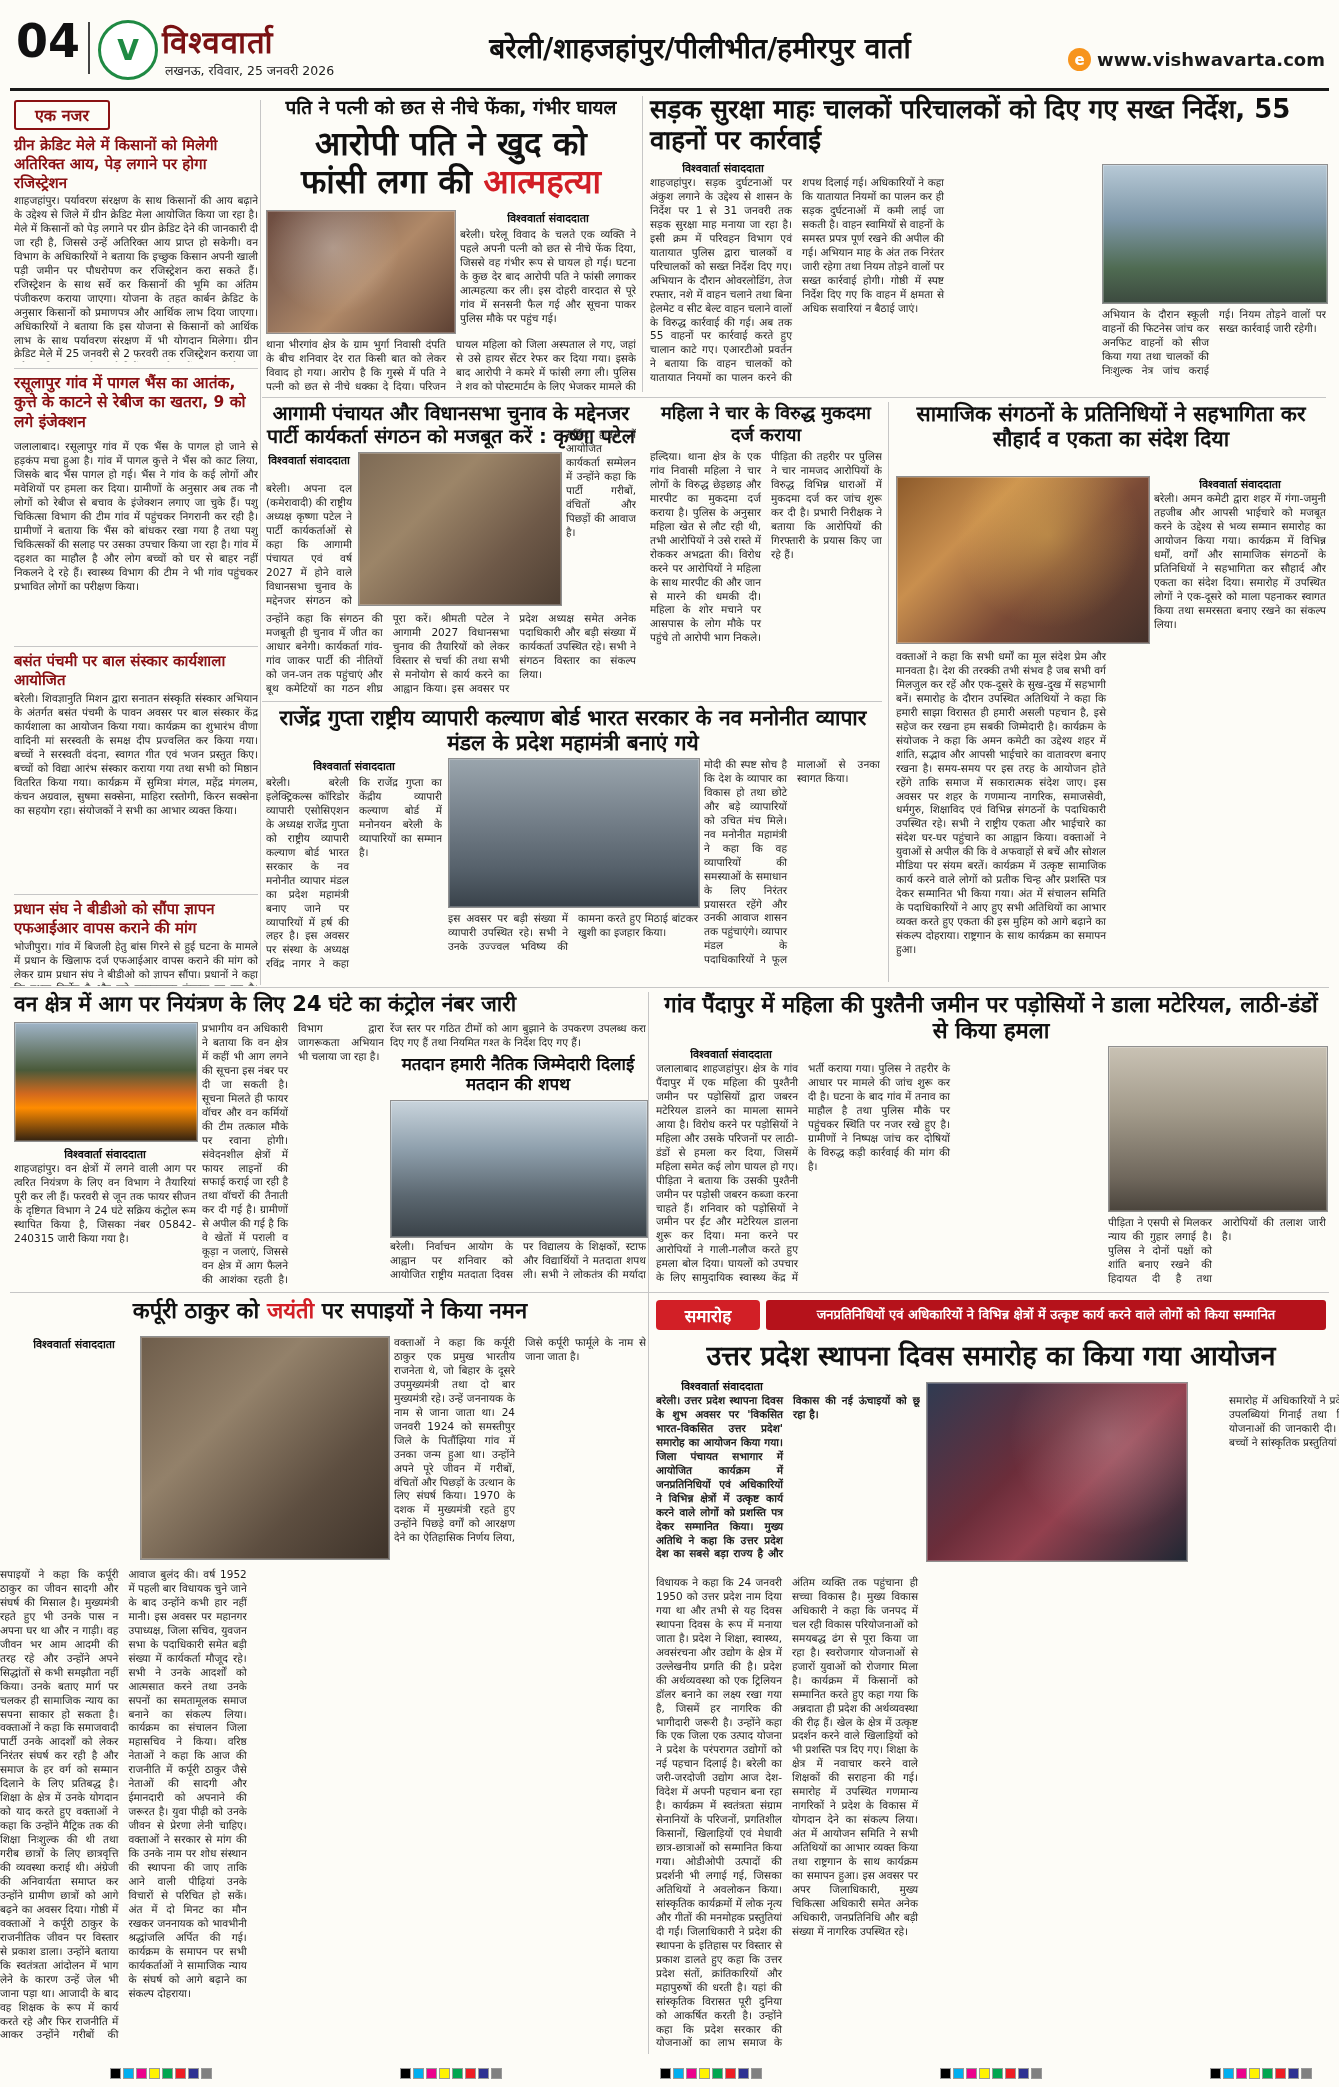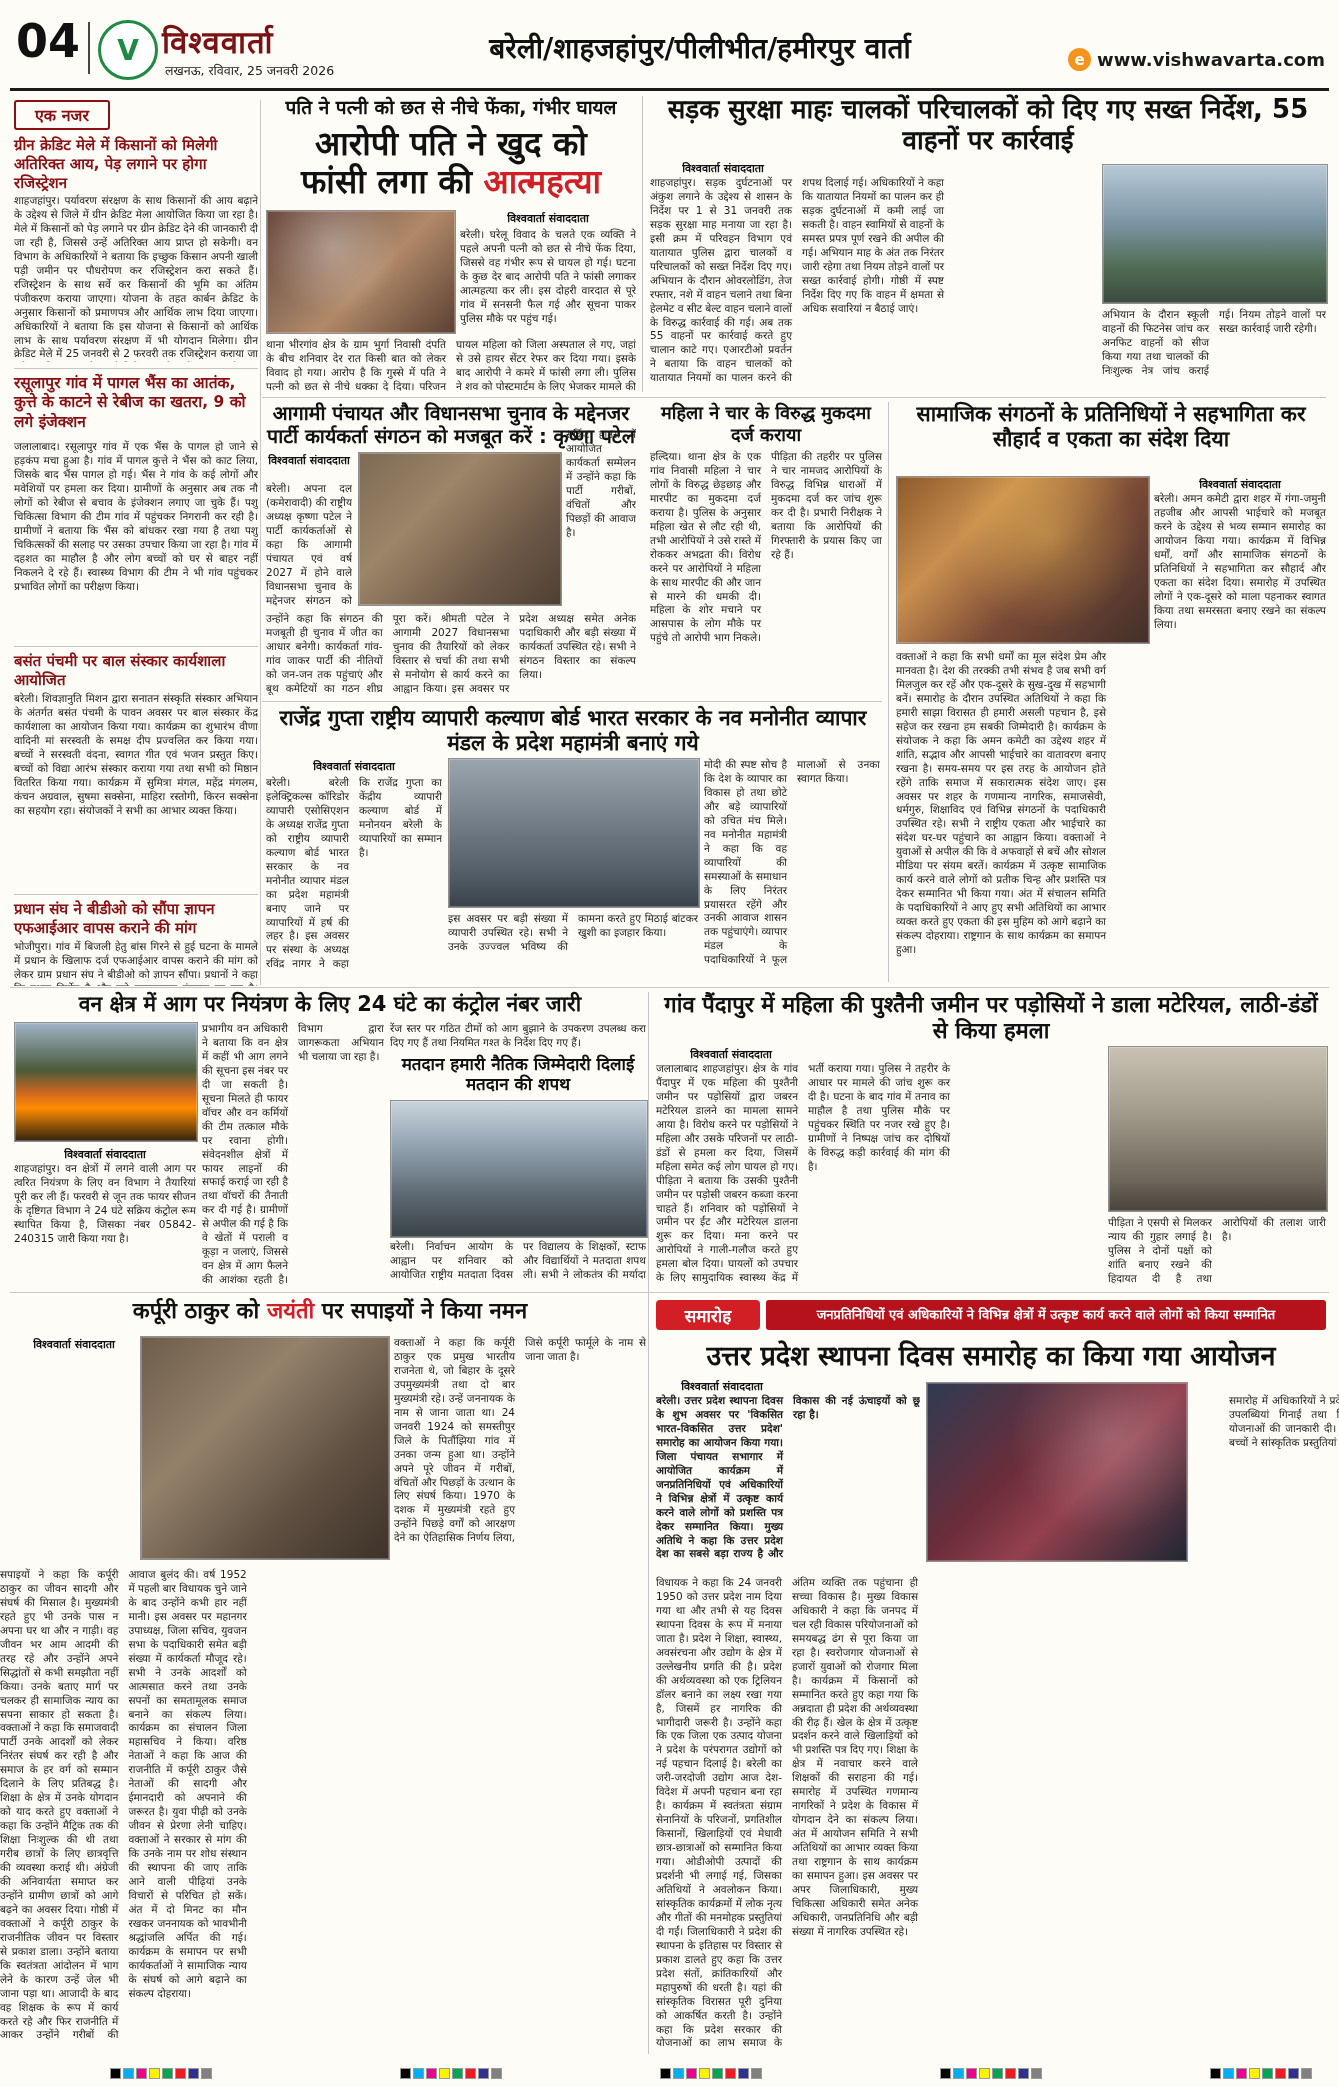--- a/index.html
+++ b/index.html
@@ -19,21 +19,21 @@
   .webicon{width:23px;height:23px;border-radius:50%;background:#f7941d;color:#fff;font-weight:bold;
            font-size:15px;display:flex;align-items:center;justify-content:center;}
   .weburl{font-size:18px;font-weight:bold;color:#1a1a1a;}
   .hrule-top{left:10px;top:88px;width:1319px;height:3px;background:#1a1a1a;}
   
   .bt{font-size:10.5px;line-height:1.33;text-align:justify;color:#1d1d1d;overflow:hidden;}
   .cols2{columns:2;column-gap:10px;column-fill:auto;}
   .cols3{columns:3;column-gap:10px;column-fill:auto;}
   .cols5{columns:5;column-gap:10px;column-fill:auto;}
   .byline{font-weight:bold;font-size:11px;color:#111;text-align:center;}
-  .hd{font-weight:bold;color:#111;line-height:1.2;text-align:center;}
+  .hd{font-weight:bold;color:#111;line-height:1.2;}
   .hd-maroon{font-weight:bold;color:#8a1113;line-height:1.25;}
   .red{color:#d21f26;}
   .center{text-align:center;}
   .photo{border:1px solid #8f8f8f;box-shadow:inset 0 0 0 1px rgba(255,255,255,.25);}
   .rule-h{background:#c6c6c6;height:1px;}
   .rule-v{background:#c6c6c6;width:1px;}
   
   .eknajar{left:14px;top:100px;width:92px;height:26px;border:2px solid #8a1113;border-radius:3px;
            font-size:16px;font-weight:bold;color:#8a1113;display:flex;align-items:center;justify-content:center;}
   .a1h{left:14px;top:136px;width:244px;font-size:15px;}

